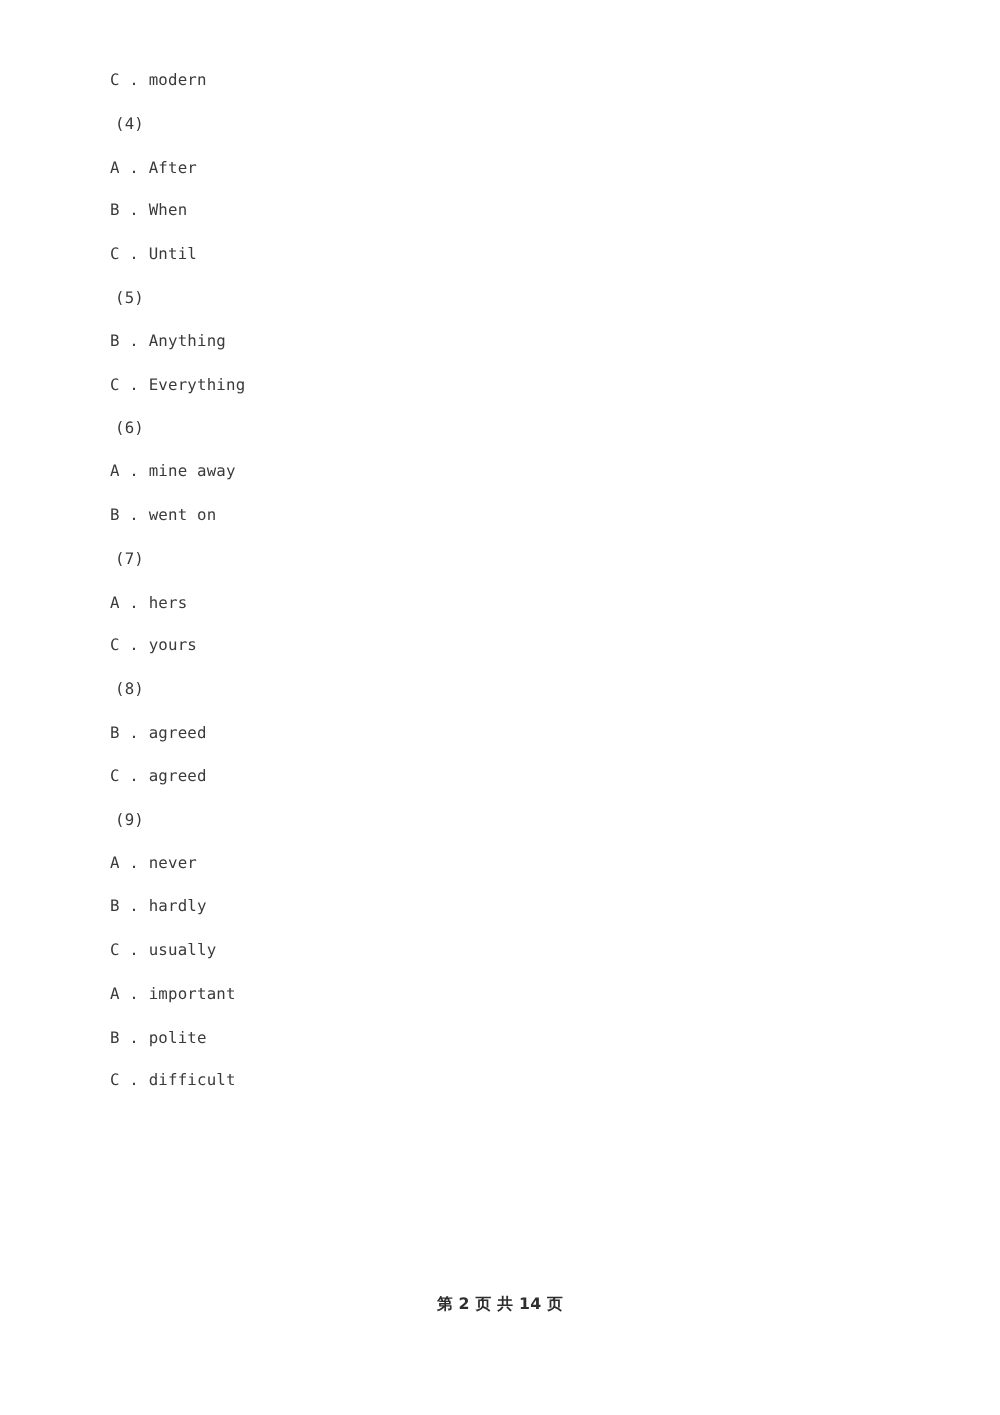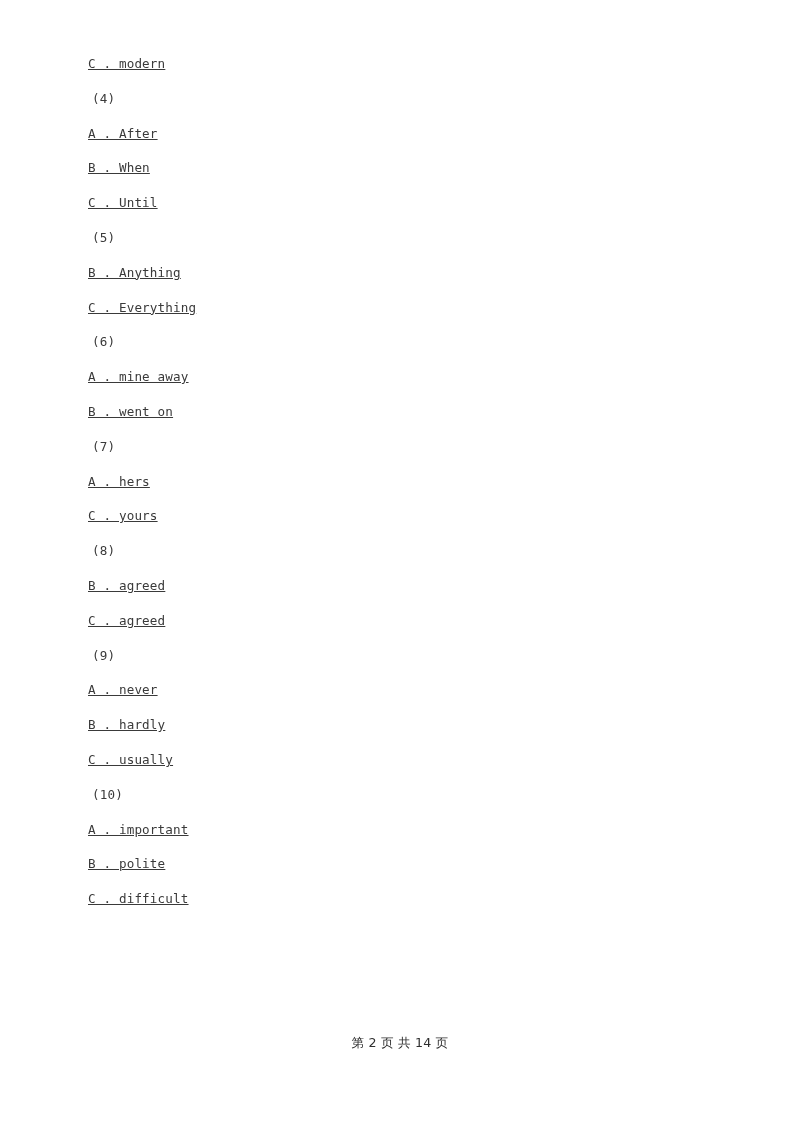--- a/index.html
+++ b/index.html
@@ -36,38 +36,37 @@
     height: 34.8px;
     line-height: 34.8px;
     font-size: 12.6px;
     color: #3a3a3a;
     letter-spacing: 0.15px;
     white-space: pre;
   }
 
   .line.option {
     padding-left: 88px;
-    text-decoration: underline;
   }
 
   .line.qnum {
     padding-left: 92px;
   }
 
   #footer {
     position: absolute;
     left: 0;
     top: 1033px;
     width: 800px;
     text-align: center;
     font-family: "DejaVu Sans", "Liberation Sans", sans-serif;
     font-size: 12.6px;
     line-height: 20px;
     color: #2e2e2e;
-    font-weight: 400;
+    font-weight: 700;
     white-space: pre;
     letter-spacing: 0.2px;
   }
 </style>
 </head>
 <body>
 
 <div id="page">
 
   <div id="content">
@@ -85,21 +84,20 @@
       <div class="line qnum">(7)</div>
       <div class="line option">A . hers</div>
       <div class="line option">C . yours</div>
       <div class="line qnum">(8)</div>
       <div class="line option">B . agreed</div>
       <div class="line option">C . agreed</div>
       <div class="line qnum">(9)</div>
       <div class="line option">A . never</div>
       <div class="line option">B . hardly</div>
       <div class="line option">C . usually</div>
-      <div class="line qnum">(10)</div>
       <div class="line option">A . important</div>
       <div class="line option">B . polite</div>
       <div class="line option">C . difficult</div>
     </div>
 
   <div id="footer">第 2 页 共 14 页</div>
 
 </div>
 
 </body></html>

